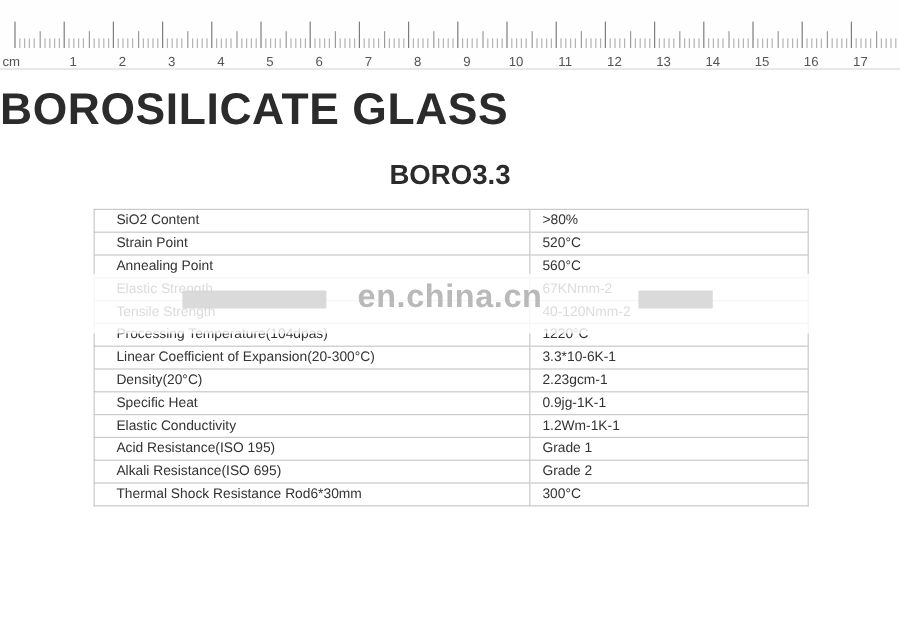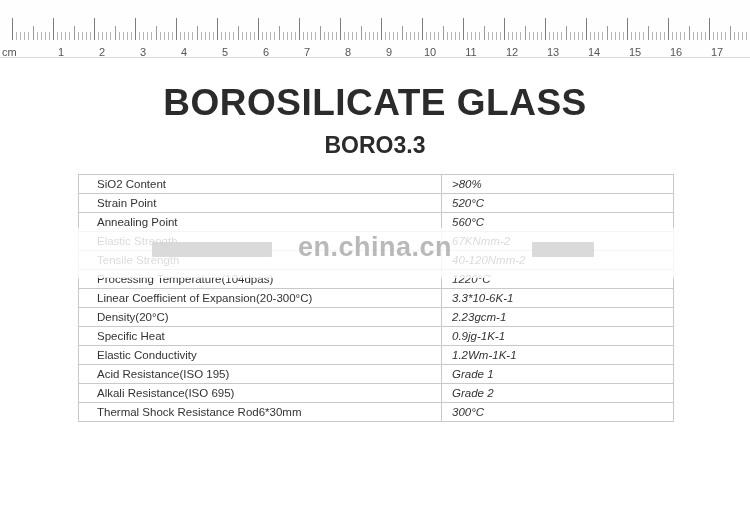--- a/index.html
+++ b/index.html
@@ -54,24 +54,23 @@
     left: 0;
     top: 57px;
     width: 750px;
     height: 1px;
     background: #d9d9d9;
   }
 
   
   .title {
     position: absolute;
-    top: 82px;
-    left: 0;
-    width: 750px;
-    text-align: center;
+    top: 70px;
+    left: 0;
+    width: 750px;
     font-size: 37px;
     font-weight: bold;
     color: #2b2b2b;
     letter-spacing: 0.5px;
   }
   .subtitle {
     position: absolute;
     top: 132px;
     left: 0;
     width: 750px;
@@ -95,21 +94,20 @@
     font-size: 11.5px;
     color: #333;
     height: 18px;
     padding: 0 0 0 18px;
     line-height: 18px;
     white-space: nowrap;
     overflow: hidden;
   }
   .spec-table td.val {
     padding-left: 10px;
-    font-style: italic;
   }
   .spec-table col.c1 { width: 363px; }
   .spec-table col.c2 { width: 232px; }
 
   
   .watermark-band {
     position: absolute;
     left: 0;
     top: 228px;
     width: 750px;

